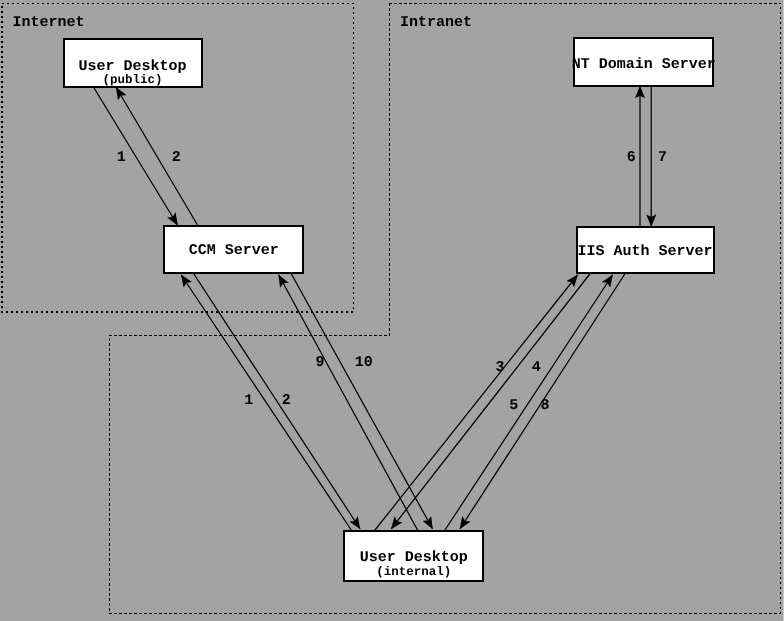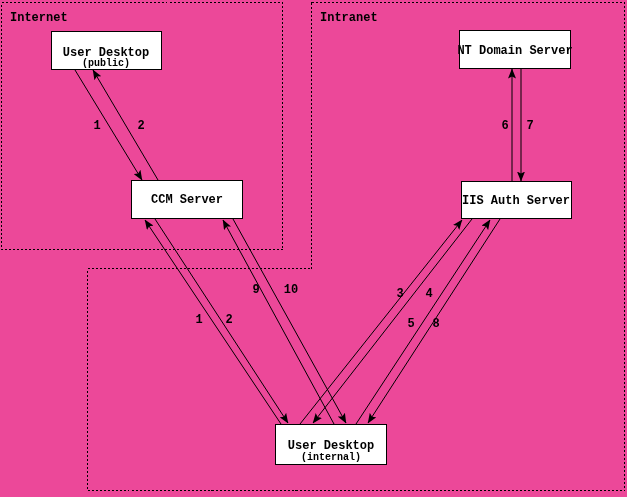--- a/index.html
+++ b/index.html
@@ -1,20 +1,20 @@
 <!DOCTYPE html>
 <html><head>
 <meta charset="utf-8">
 <style>
   html, body { margin: 0; padding: 0; background: #ffffff; }
   .stage {
     position: relative;
     width: 627px;
     height: 497px;
-    background: #ec4899;
+    background: #a3a3a3;
     overflow: hidden;
     text-decoration: underline;
   }
   svg { display: block; }
   .zone {
     fill: none;
     stroke: #000000;
     stroke-width: 1;
     stroke-dasharray: 2 2;
     shape-rendering: crispEdges;

